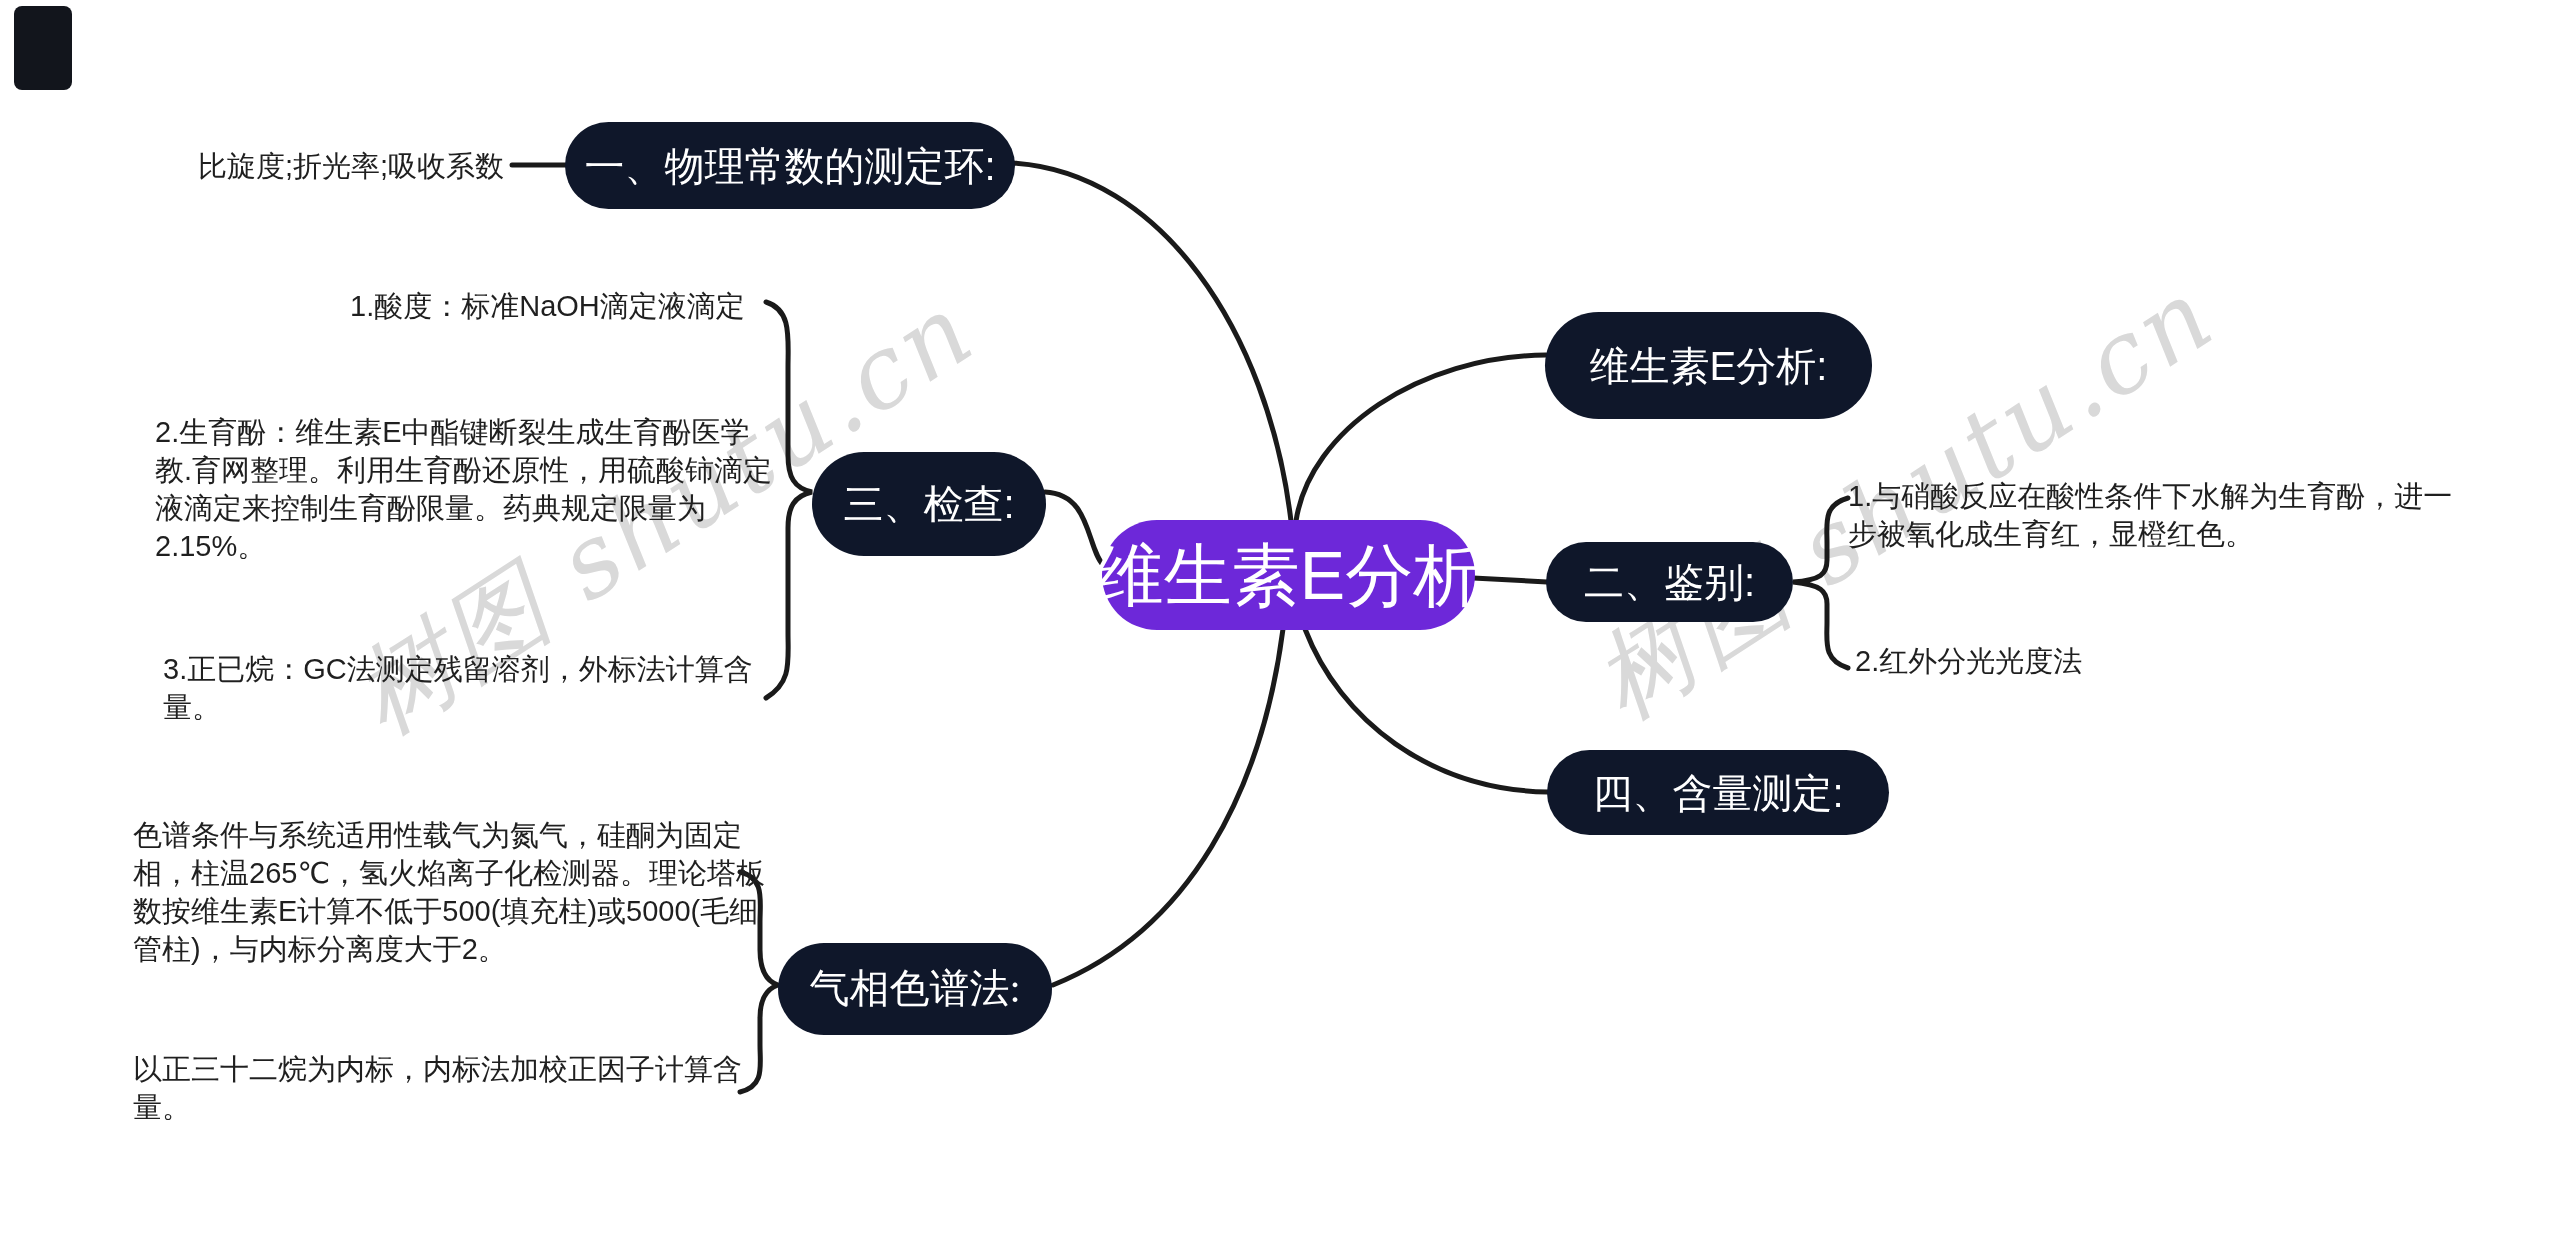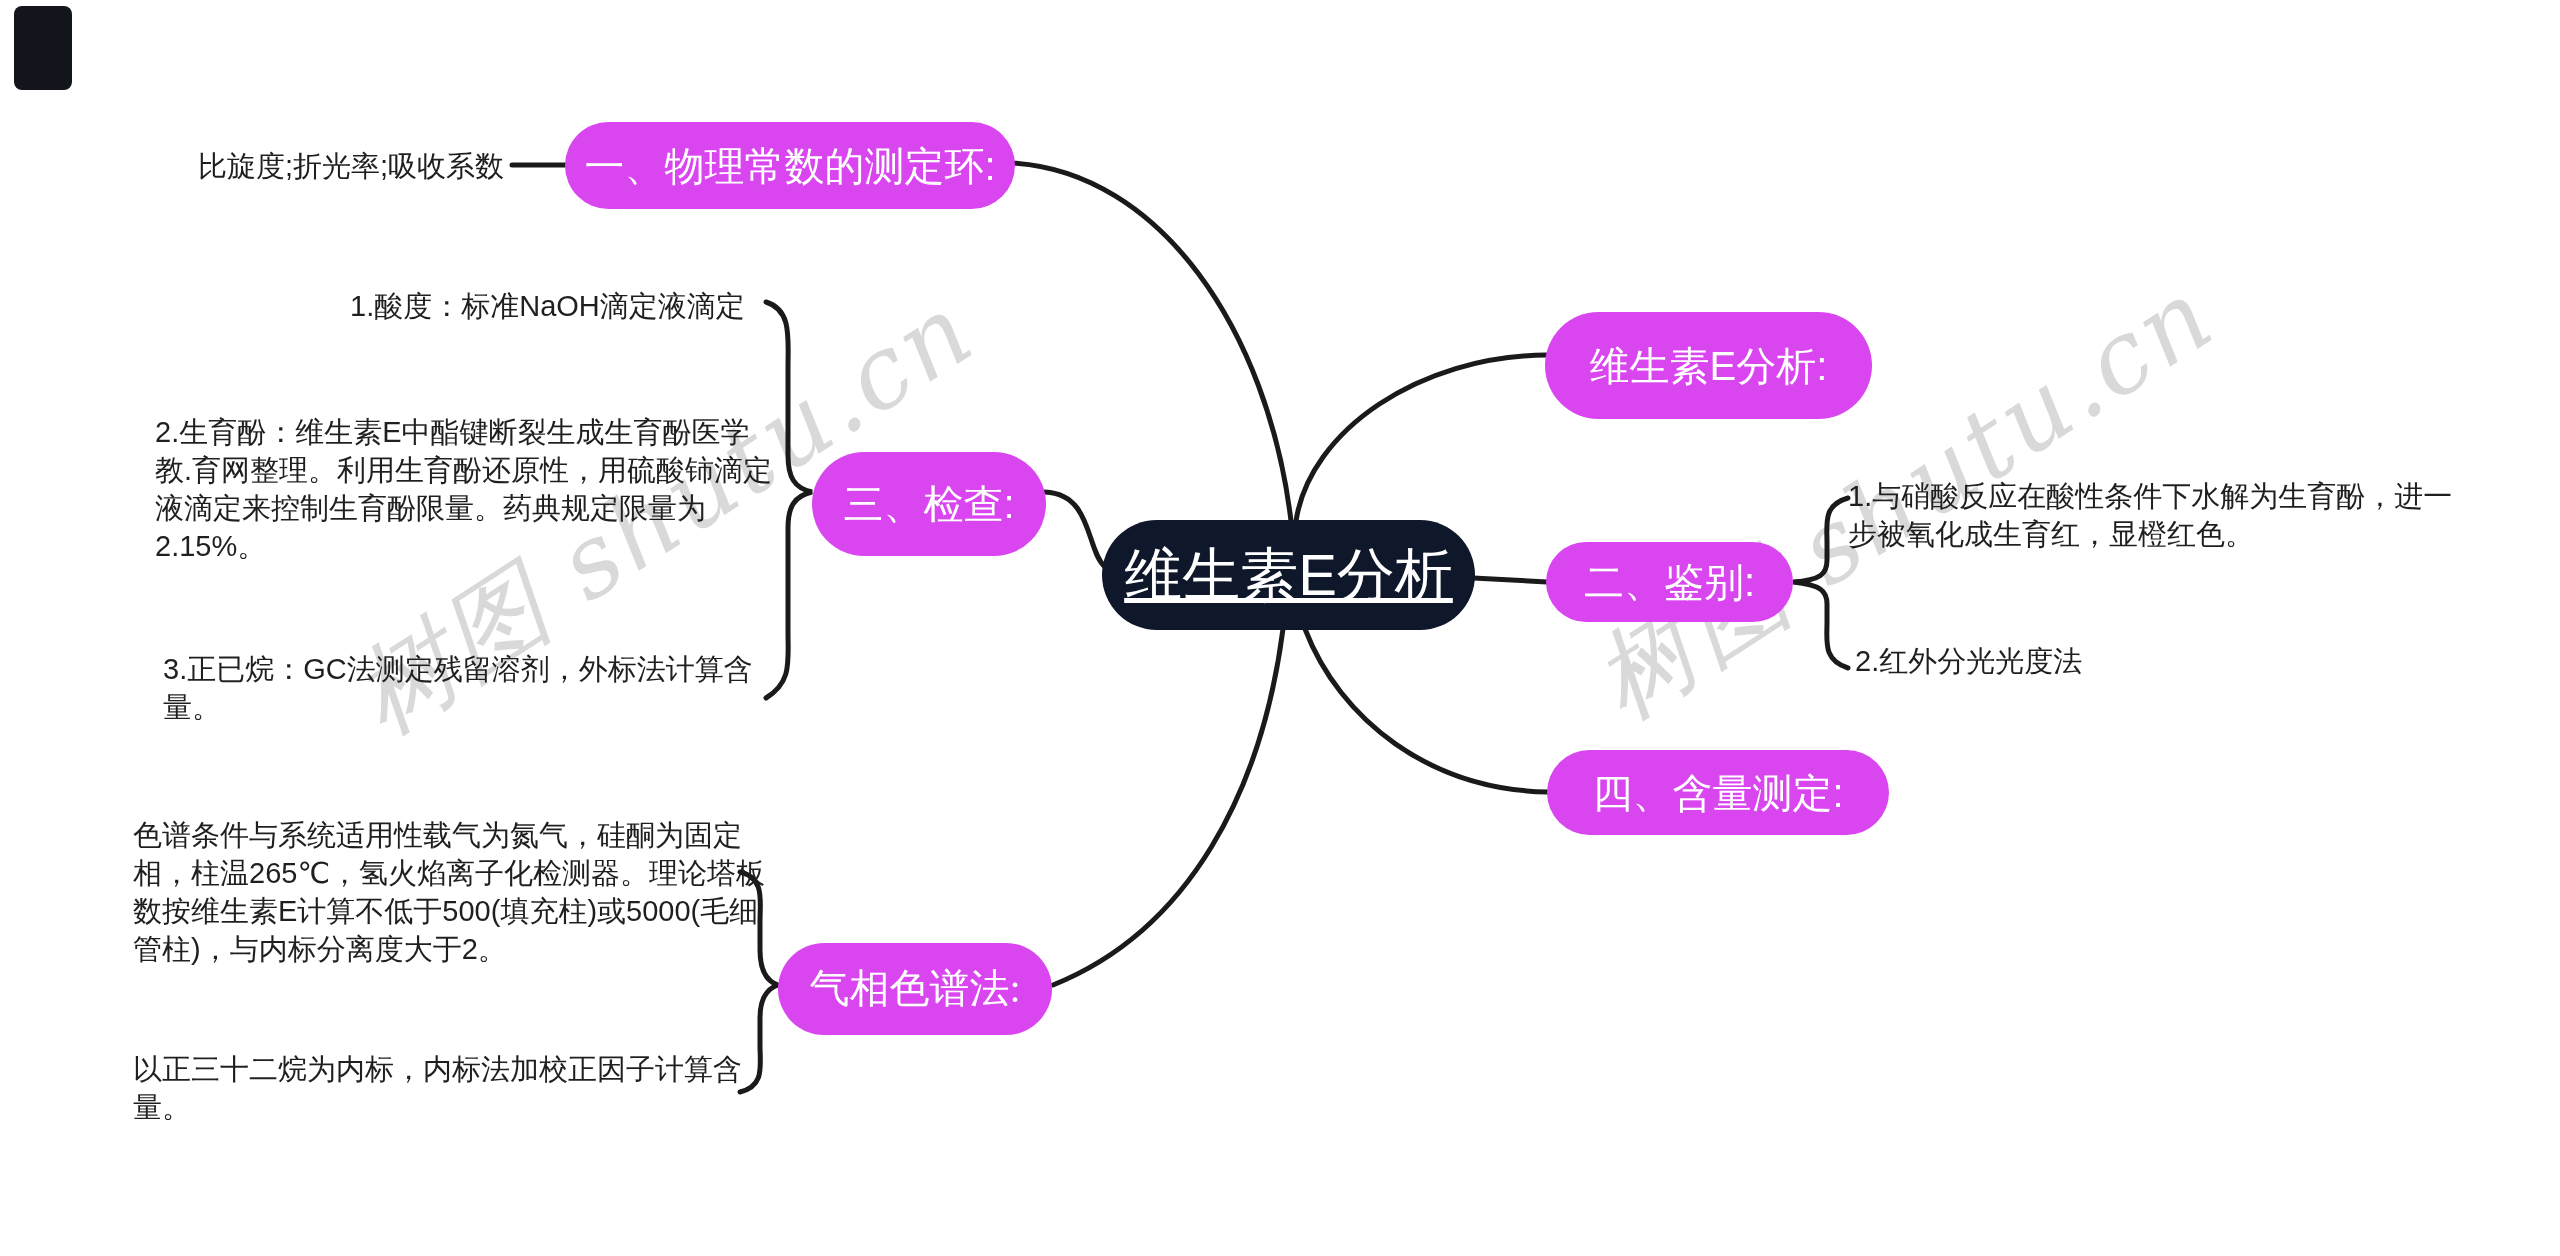--- a/index.html
+++ b/index.html
@@ -15,22 +15,22 @@
     transform:translate(-50%,-50%) rotate(-33deg);
     user-select:none;pointer-events:none;z-index:1;
   }
   
   #links{position:absolute;left:0;top:0;z-index:2;}
   
   .node{
     position:absolute;z-index:3;display:flex;align-items:center;justify-content:center;
     border-radius:999px;color:#ffffff;font-size:40px;line-height:1;white-space:nowrap;
   }
-  .node.blue{background:#d946ef;}
-  .node.black{background:#0f172a;font-size:58px;text-decoration:underline;}
+  .node.blue{background:#0f172a;}
+  .node.black{background:#6d28d9;font-size:68px;}
   
   .topic{position:absolute;z-index:3;font-size:29px;line-height:38px;color:#1f1f1f;}
   .nowrap{white-space:nowrap;}
   
   #corner-artifact{
     position:absolute;left:14px;top:6px;width:58px;height:84px;border-radius:8px;
     background:#12151c;z-index:4;
   }
 </style>
 </head>

